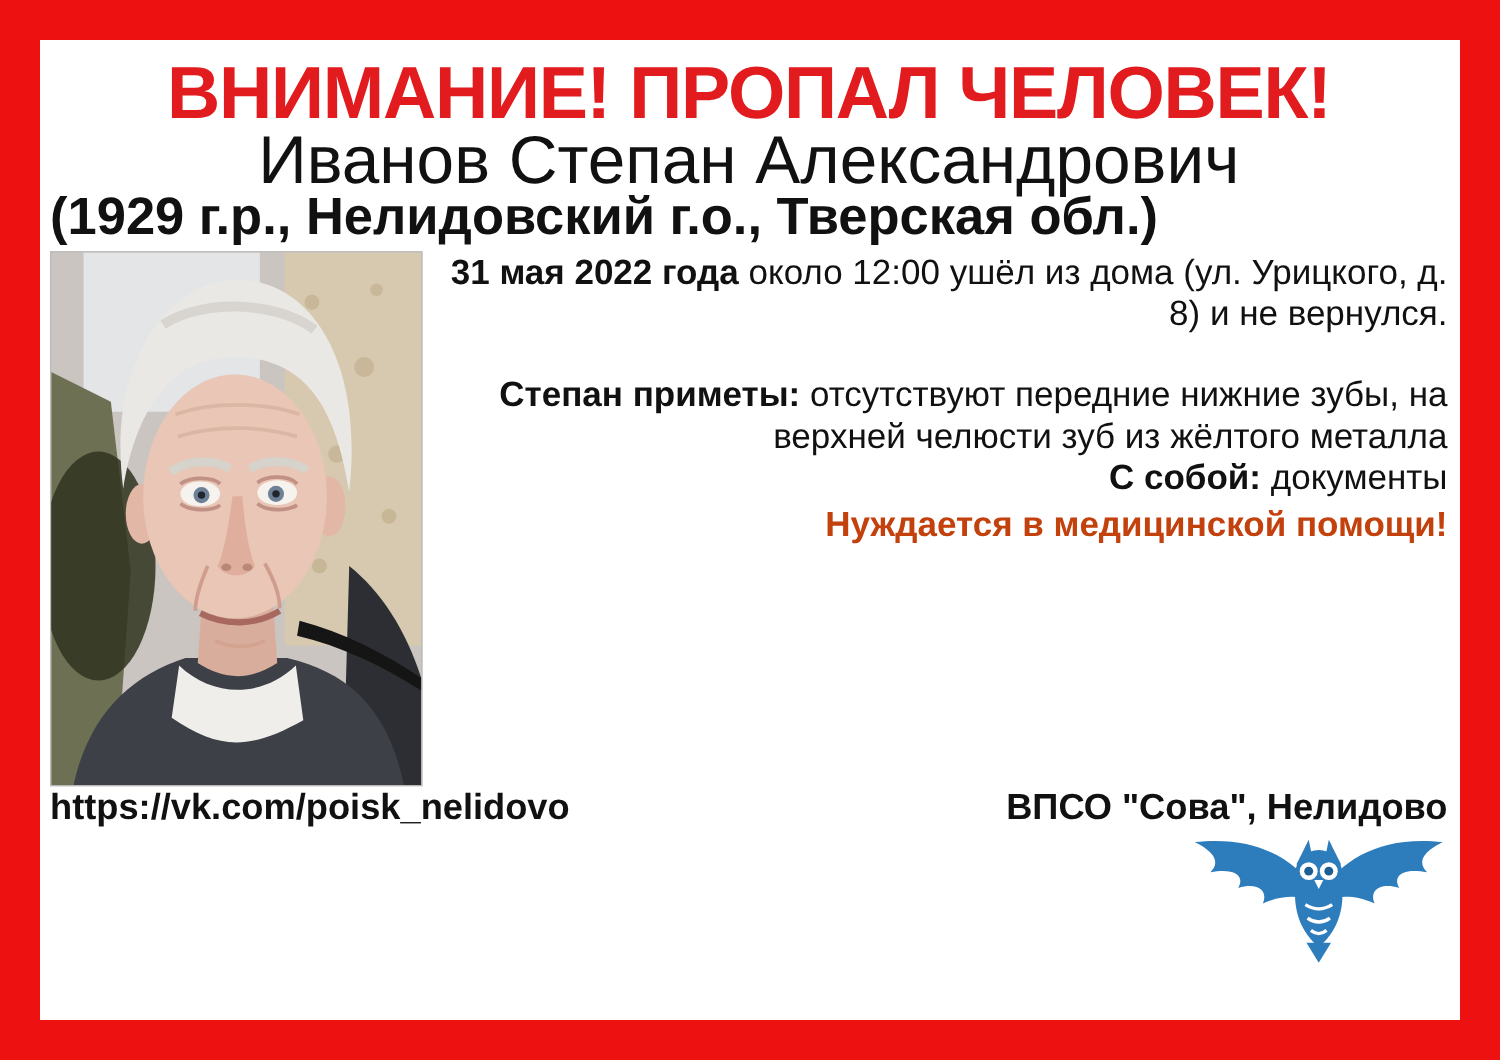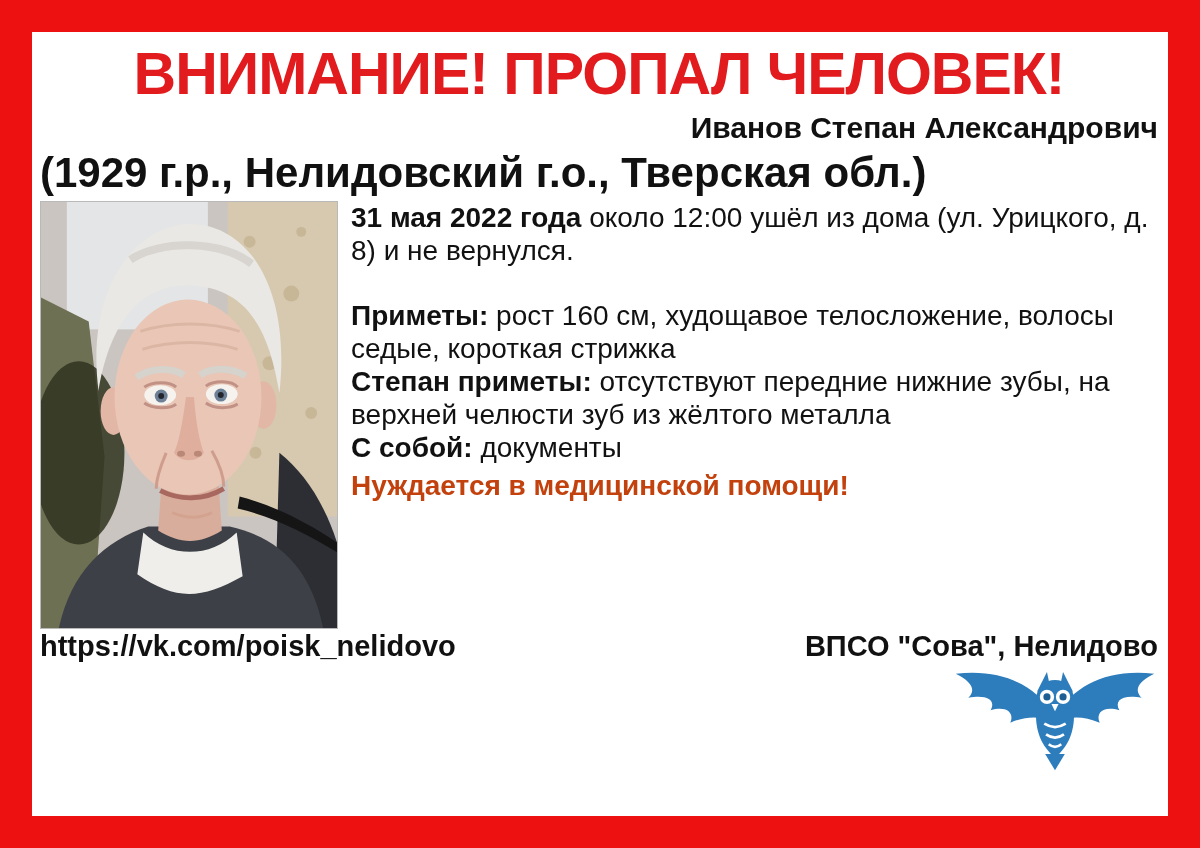--- a/index.html
+++ b/index.html
@@ -23,26 +23,26 @@
   }
   .inner{position:relative;height:100%;padding:6px 10px 0 8px;box-sizing:border-box;}
   h1,h2,h3,p{margin:0;padding:0;}
   .title{
     margin-top:4px;
     text-align:center;
     font-size:59px;line-height:64px;font-weight:700;
     letter-spacing:-1px;color:#e21b1e;white-space:nowrap;
   }
   .name{
-    text-align:right;font-size:30px;line-height:44px;font-weight:700;white-space:nowrap;
+    text-align:center;font-size:54px;line-height:44px;font-weight:400;white-space:nowrap;
   }
   .origin{
     text-align:left;font-size:42px;line-height:45px;font-weight:700;white-space:nowrap;
   }
-  .main-row{display:flex;margin-top:6px;}
+  .main-row{display:flex;margin-top:6px;text-align:right;}
   .photo{
     width:298px;height:428px;flex:0 0 auto;
     border:1px solid #b9b9b9;box-sizing:border-box;background:#cac5c0;
   }
   .photo svg{display:block;width:100%;height:100%;}
   .details{
     margin-left:13px;width:822px;
     font-size:28px;line-height:33px;font-weight:400;
   }
   .details .b{font-weight:700;}
@@ -129,24 +129,20 @@
         </svg>
       </div>
 
       <div class="details">
         <p class="para">
           <span class="b">31 мая 2022 года</span>
           <span>около 12:00 ушёл из дома (ул. Урицкого, д. 8) и не вернулся.</span>
         </p>
         <div class="items">
           <p>
-            <span class="b">Приметы:</span>
-            <span>рост 160 см, худощавое телосложение, волосы седые, короткая стрижка</span>
-          </p>
-          <p>
             <span class="b">Степан приметы:</span>
             <span>отсутствуют передние нижние зубы, на верхней челюсти зуб из жёлтого металла</span>
           </p>
           <p>
             <span class="b">С собой:</span>
             <span>документы</span>
           </p>
         </div>
         <p class="medical">Нуждается в медицинской помощи!</p>
       </div>

